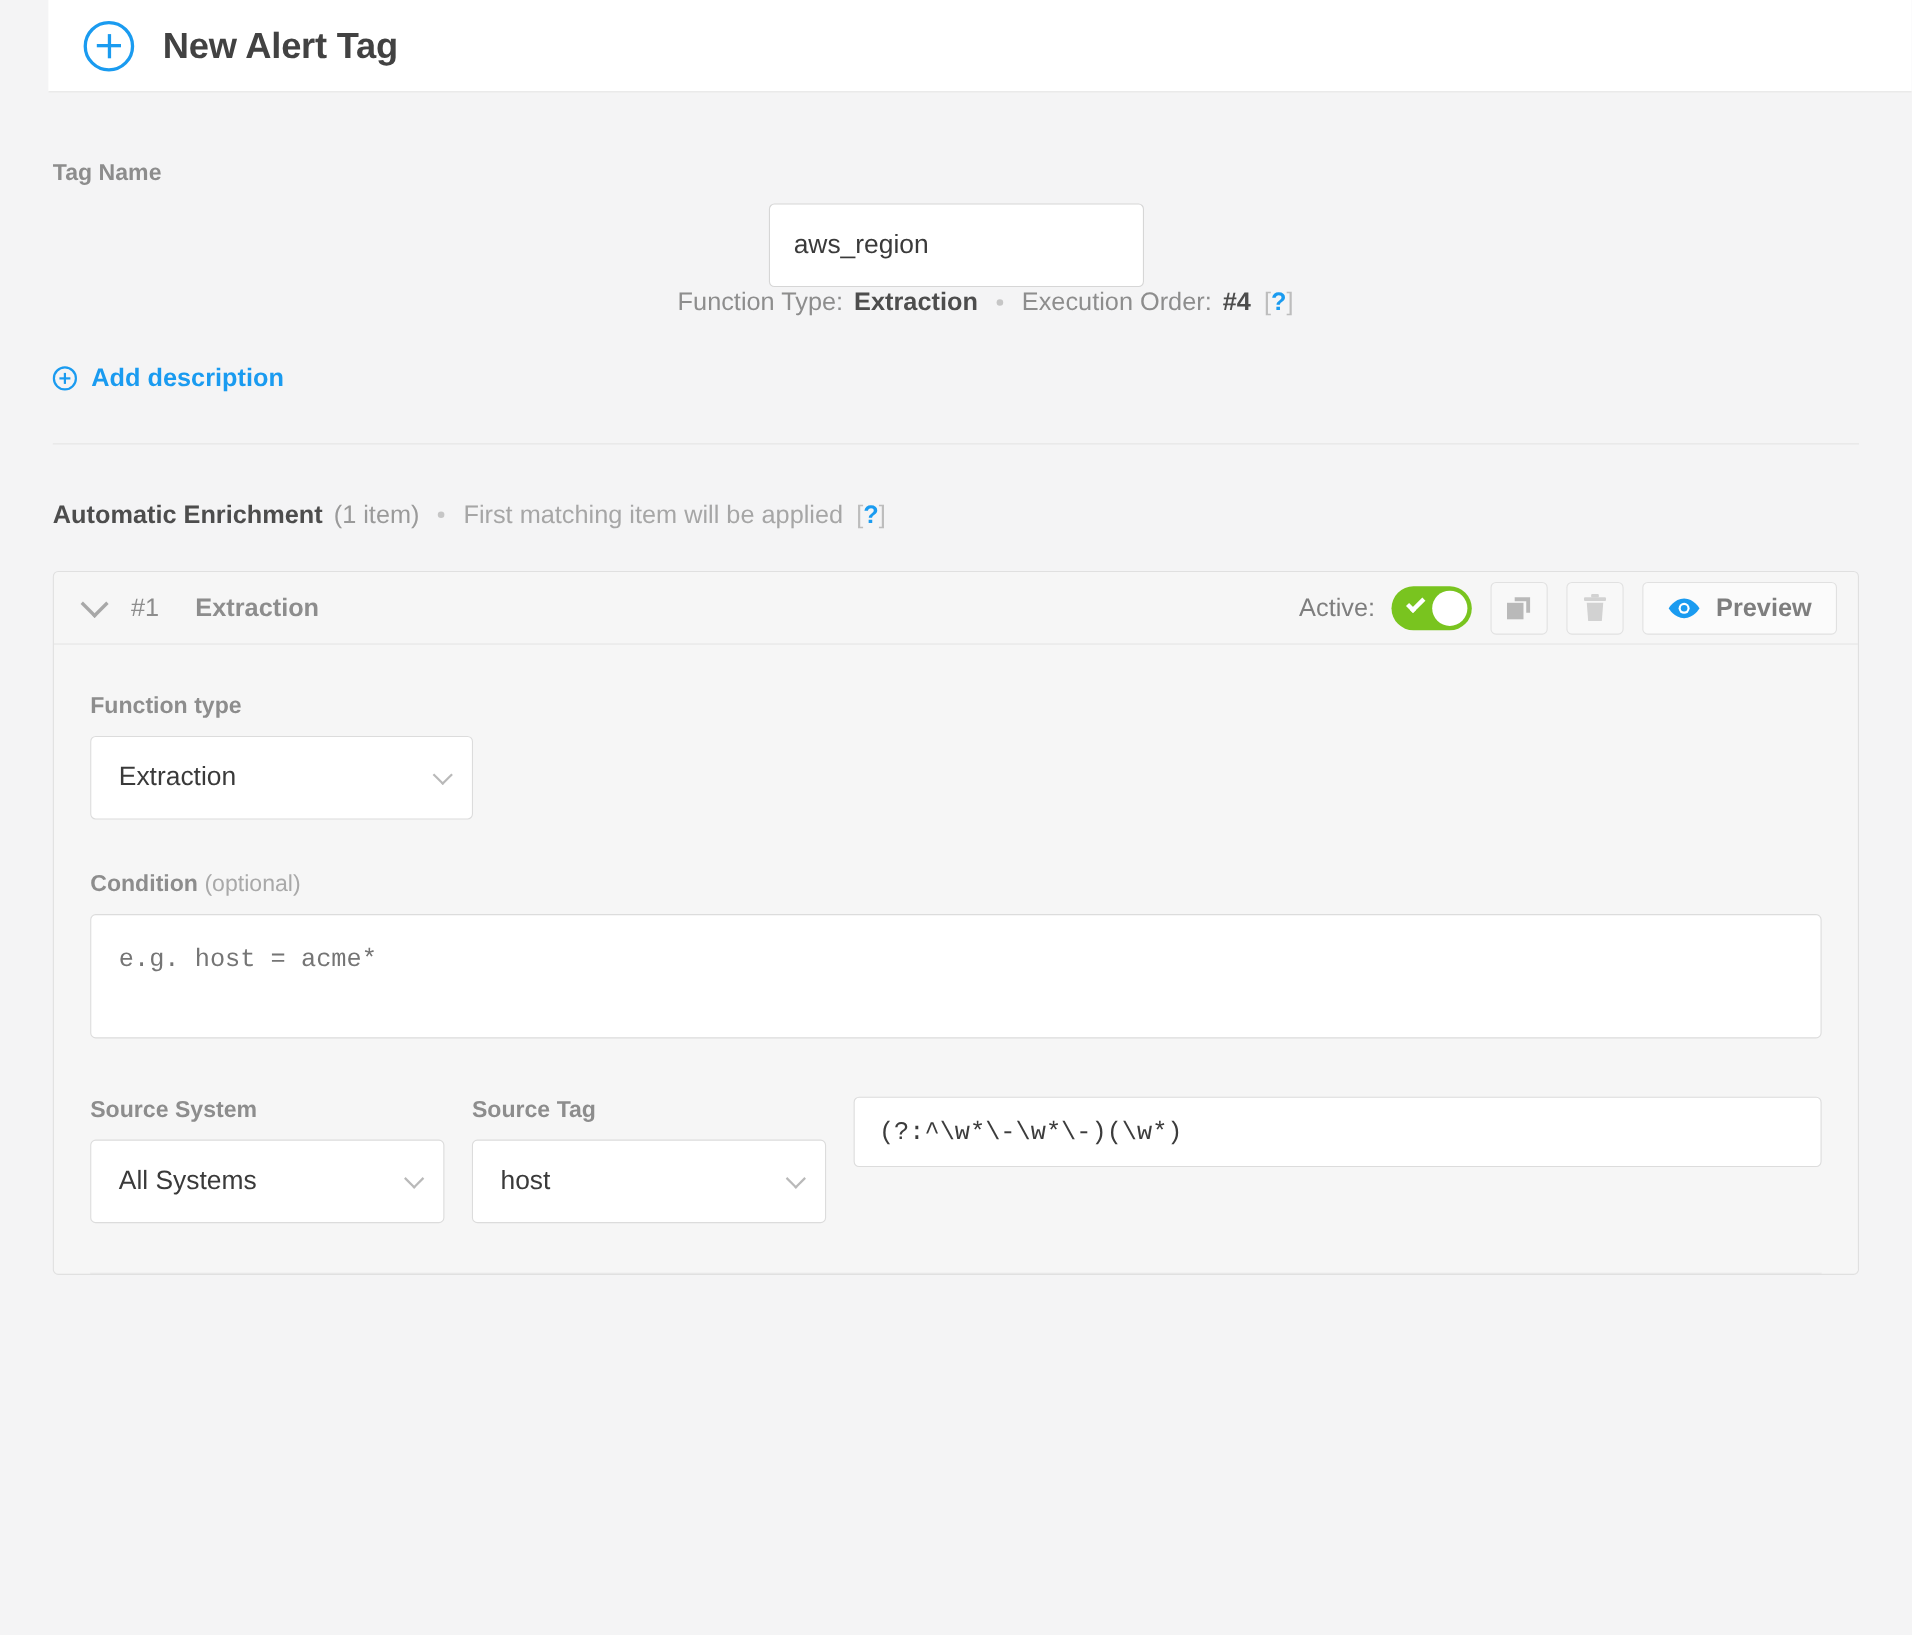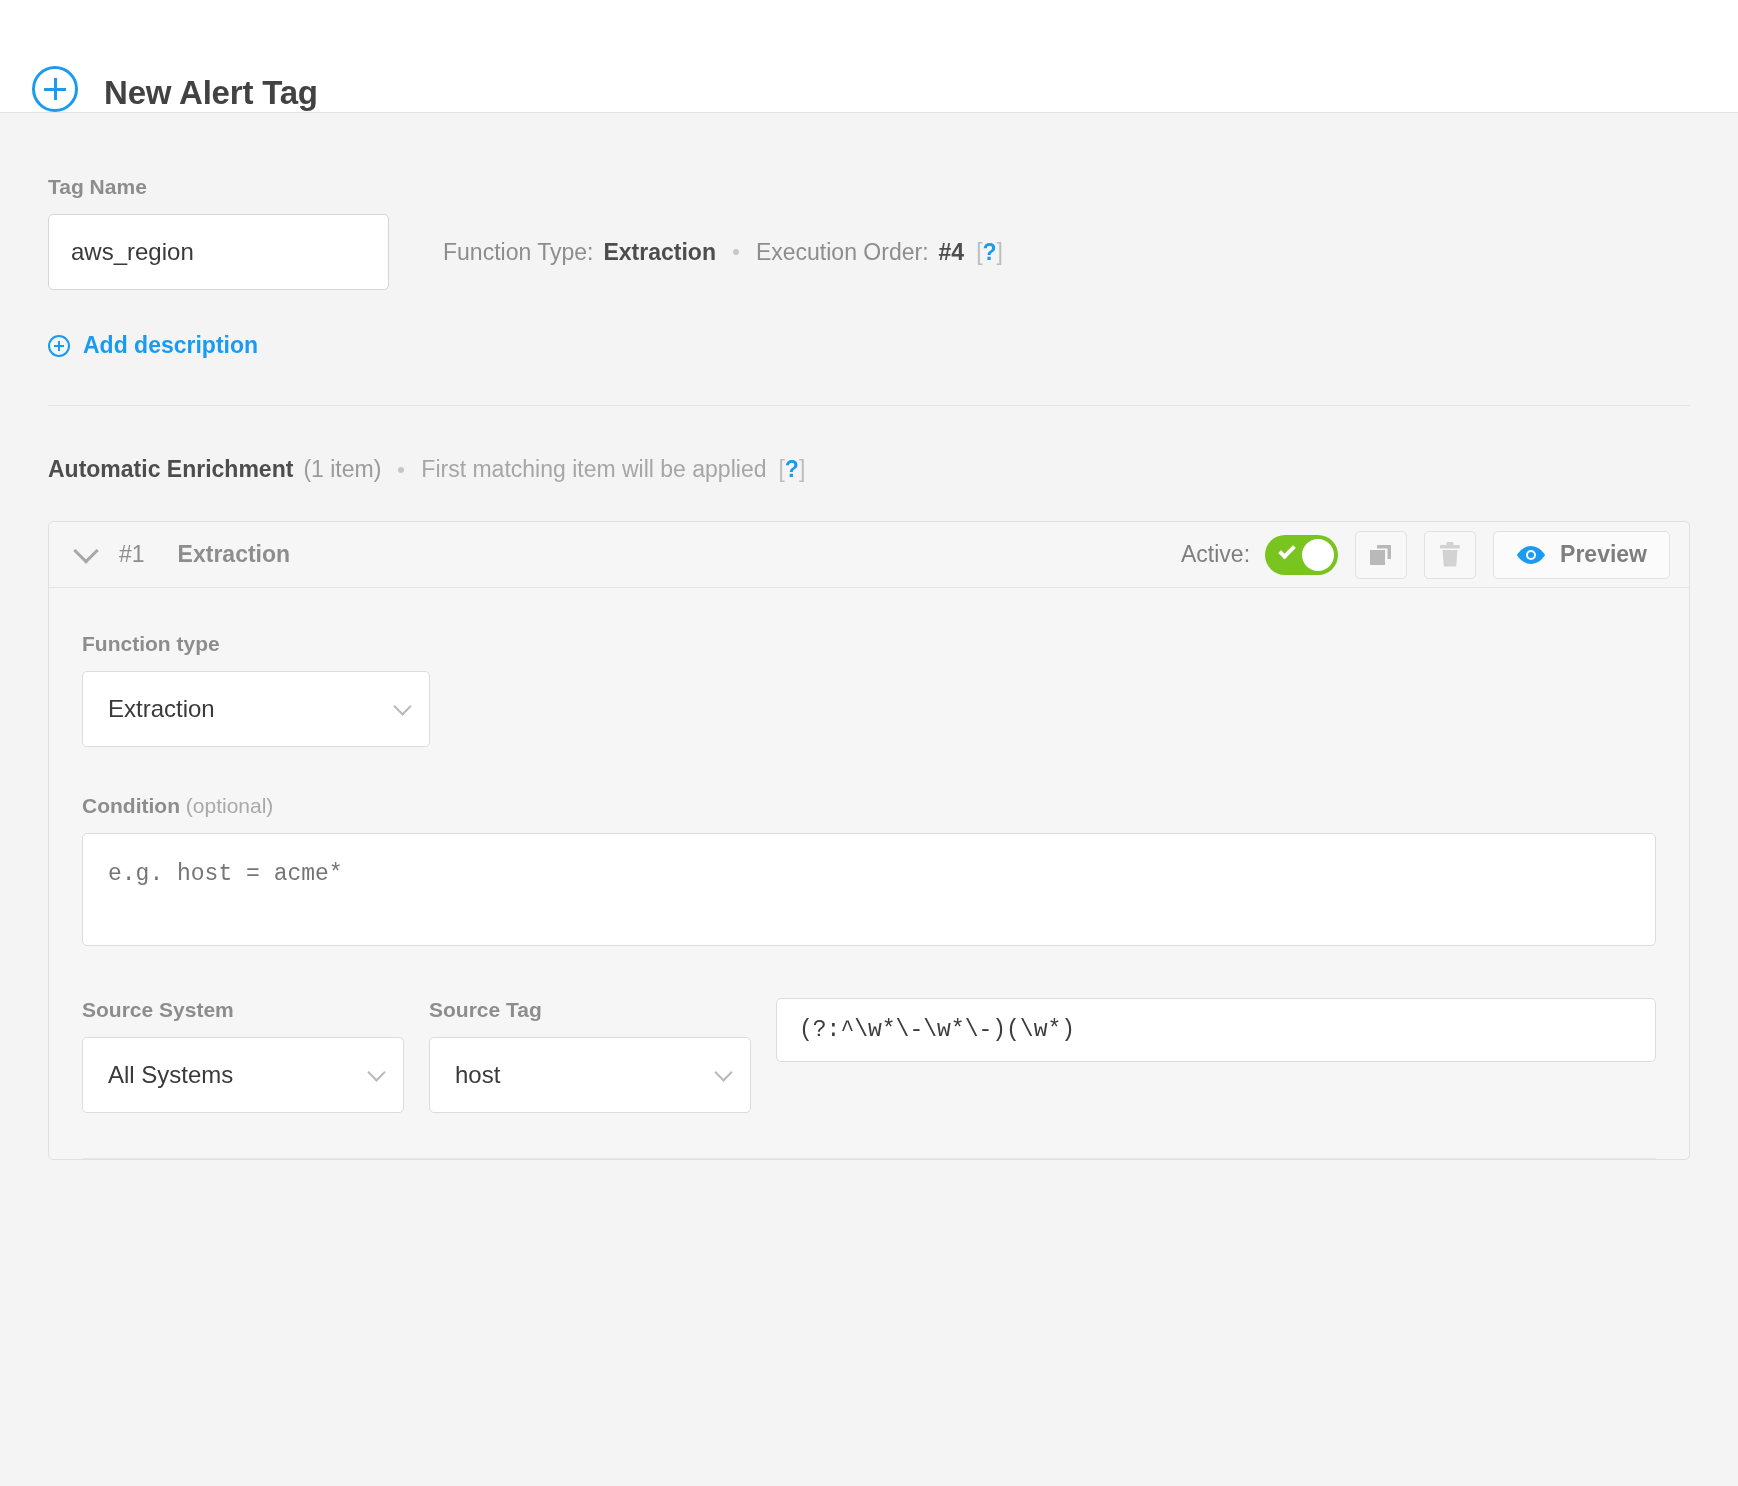--- a/index.html
+++ b/index.html
@@ -9,26 +9,27 @@
     height: 1486px;
     background: #f4f4f5;
     font-family: "Liberation Sans", sans-serif;
     color: #4a4a4a;
     -webkit-font-smoothing: antialiased;
     overflow: hidden;
   }
 
   
   .page-header {
-    height: 113px;
+    height: 84px;
     background: #ffffff;
     border-bottom: 1px solid #e2e2e2;
     display: flex;
-    align-items: flex-end;
+    align-items: center;
     padding-left: 32px;
+    margin-left: 44px;
   }
   .plus-circle-lg {
     width: 46px; height: 46px;
     border: 3px solid #1a9bf0;
     border-radius: 50%;
     position: relative;
     flex: 0 0 auto;
   }
   .plus-circle-lg::before, .plus-circle-lg::after {
     content: ""; position: absolute; background: #1a9bf0;
@@ -47,21 +48,21 @@
   .content { padding: 0 48px; }
 
   
   .section-top { padding-top: 62px; padding-bottom: 46px; }
   .field-label {
     font-size: 21px;
     font-weight: bold;
     color: #8d8d8d;
     margin-bottom: 15px;
   }
-  .tagname-row { display: flex; align-items: center; }
+  .tagname-row { display: flex; align-items: center; flex-direction: column; }
   .tagname-input {
     width: 341px;
     height: 76px;
     border: 1px solid #d6d6d6;
     border-radius: 5px;
     background: #ffffff;
     font-size: 24px;
     color: #3a3a3a;
     padding: 0 22px;
     font-family: "Liberation Sans", sans-serif;

